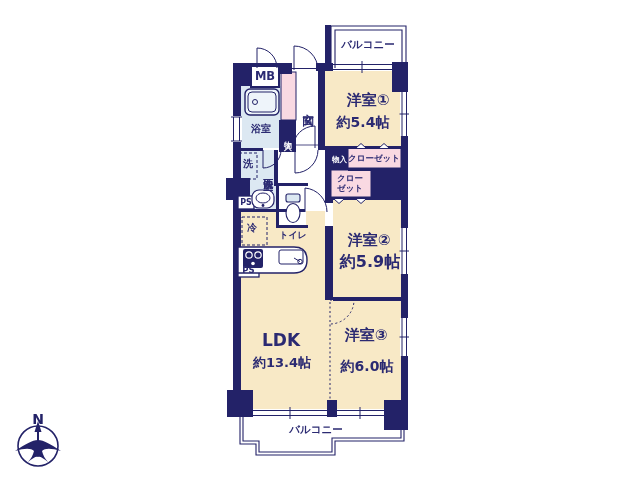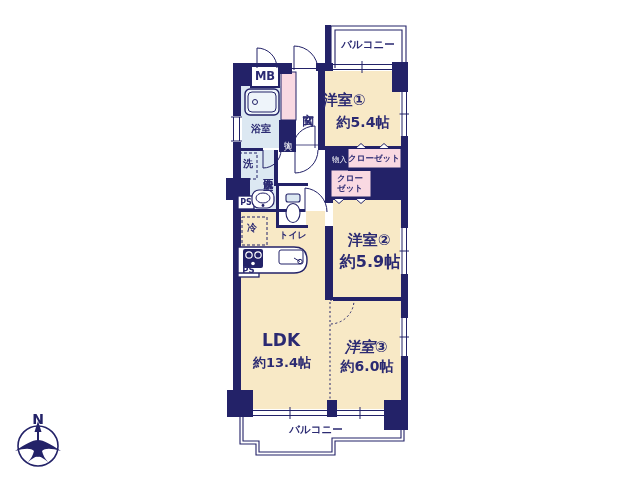--- a/index.html
+++ b/index.html
@@ -3,21 +3,21 @@
 <meta charset="utf-8">
 <style>
   html,body{margin:0;padding:0;background:#ffffff;}
   #stage{position:relative;width:640px;height:480px;background:#fff;overflow:hidden;
          font-family:"DejaVu Sans","Liberation Sans",sans-serif;}
   .fill{position:absolute;z-index:1;}
   #plan-svg{position:absolute;left:0;top:0;z-index:2;}
   .lbl{position:absolute;z-index:3;color:#2b2a72;font-weight:600;white-space:nowrap;
        transform:translate(-50%,-50%);line-height:1.15;text-align:center;}
   .vert{writing-mode:vertical-rl;letter-spacing:2px;}
-  .white{color:#ffffff;font-weight:400;}
+  .white{color:#ffffff;font-weight:700;}
   .cream{background:#f8e9c6;}
   .pink{background:#f9d9e2;}
   .blue{background:#dce8f2;}
   .whitebg{background:#ffffff;}
   #watermark{position:absolute;z-index:4;left:220px;top:227px;font-size:26px;font-weight:700;
      letter-spacing:1px;color:rgba(255,255,255,0.62);-webkit-text-stroke:1px rgba(150,150,170,0.65);
      text-shadow:0 0 1px rgba(150,150,170,0.5);}
 </style>
 </head>
 <body>
@@ -174,21 +174,21 @@
     <g>
       <circle cx="38" cy="446" r="20" fill="none" stroke="#232268" stroke-width="1.6"></circle>
       <text x="38" y="424" text-anchor="middle" font-size="14" font-weight="bold" fill="#232268">N</text>
       <polygon points="38,421 34.5,432 41.5,432" fill="#232268"></polygon>
       <path d="M38,428 V447" stroke="#232268" stroke-width="2"></path>
       <path d="M38,440 C32,440 26,444 15,451 C25,448 31,448 34,451 C33,455 31,459 28,462 C33,458 36,456 38,457 C40,456 43,458 48,462 C45,459 43,455 42,451 C45,448 51,448 61,451 C50,444 44,440 38,440 Z" fill="#232268"></path>
     </g>
   </svg>
 
   <div class="lbl" style="left:368px;top:44px;font-size:10.5px;">バルコニー</div>
-  <div class="lbl" style="left:344px;top:101px;font-size:15px;">洋室①</div>
+  <div class="lbl" style="left:368px;top:101px;font-size:15px;">洋室①</div>
   <div class="lbl" style="left:363px;top:122px;font-size:14px;">約5.4帖</div>
   <div class="lbl" style="left:265px;top:77px;font-size:11.5px;">MB</div>
   <div class="lbl vert" style="left:307px;top:107px;font-size:11px;">玄関</div>
   <div class="lbl" style="left:261px;top:129px;font-size:10px;">浴室</div>
   <div class="lbl vert white" style="left:287.5px;top:136px;font-size:8px;letter-spacing:1px;">物入</div>
   <div class="lbl" style="left:248px;top:164px;font-size:10px;">洗</div>
   <div class="lbl vert" style="left:268px;top:172px;font-size:10px;letter-spacing:1px;">洗面室</div>
   <div class="lbl" style="left:293px;top:191px;font-size:9px;margin-top:44px;">トイレ</div>
   <div class="lbl" style="left:246px;top:202.5px;font-size:8px;">PS</div>
   <div class="lbl" style="left:252px;top:228px;font-size:10px;">冷</div>
@@ -196,17 +196,17 @@
   <div class="lbl white" style="left:339.5px;top:159.5px;font-size:7.5px;">物入</div>
   <div class="lbl" style="left:374px;top:158.5px;font-size:8.5px;">クローゼット</div>
   <div class="lbl" style="left:350px;top:184px;font-size:8.5px;">
     <span>クロー</span><br>
     <span>ゼット</span>
   </div>
   <div class="lbl" style="left:369px;top:241px;font-size:15px;text-align:center;">洋室②</div>
   <div class="lbl" style="left:370px;top:262px;font-size:16px;">約5.9帖</div>
   <div class="lbl" style="left:281px;top:341px;font-size:17px;">LDK</div>
   <div class="lbl" style="left:282px;top:363px;font-size:13px;">約13.4帖</div>
-  <div class="lbl" style="left:366px;top:348px;font-size:15px;font-style:italic;">洋室③</div>
+  <div class="lbl" style="left:366px;top:336px;font-size:15px;">洋室③</div>
   <div class="lbl" style="left:367px;top:366px;font-size:14px;">約6.0帖</div>
   <div class="lbl" style="left:316px;top:429px;font-size:10.5px;">バルコニー</div>
 
 </div>
 
 </body></html>

